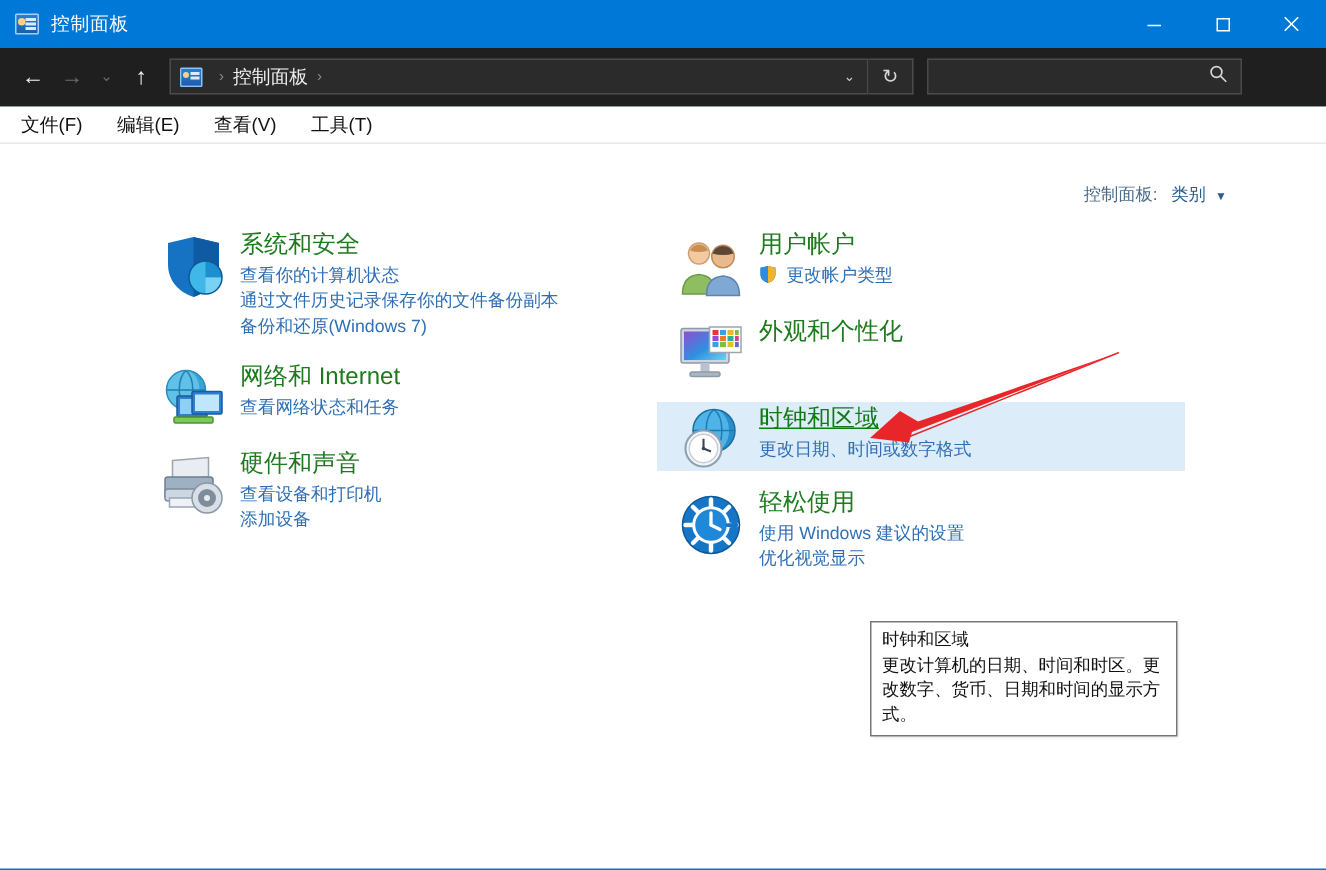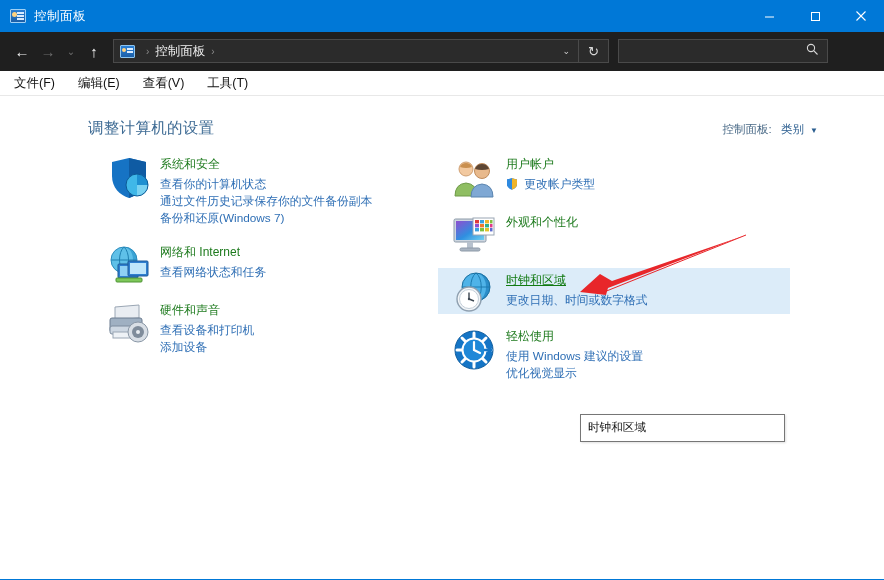--- a/index.html
+++ b/index.html
@@ -105,21 +105,21 @@
   .cols{position:absolute;left:0;top:58px;width:884px;}
   .col{position:absolute;top:0;}
   .col-left{left:98px;width:360px;}
   .col-right{left:444px;width:355px;}
 
   .cat{position:relative;min-height:44px;padding-left:62px;margin-bottom:12px;box-sizing:border-box;}
   .cat.hl{background:#dcecf9;padding-top:2px;padding-bottom:4px;margin-left:-6px;padding-left:68px;width:352px;}
   .cat-icon{position:absolute;left:8px;top:2px;width:46px;height:44px;}
   .cat.hl .cat-icon{left:14px;}
   .cat-title{
-    font-size:12px;color:#1d7a1d;line-height:19px;margin-bottom:2px;display:inline-block;
+    font-size:16px;color:#1d7a1d;line-height:19px;margin-bottom:2px;display:inline-block;
   }
   .cat-title.hover{color:#127a12;text-decoration:underline;}
   .cat-link{font-size:11.8px;color:#2f6fb5;line-height:17px;display:block;white-space:nowrap;}
   .cat-link .uac{display:inline-block;vertical-align:-2px;margin-right:3px;}
 
   
   .ic{position:absolute;inset:0;}
 
   
   .tooltip{
@@ -203,21 +203,20 @@
 
   <div class="menubar">
     <div class="menu-item">文件(F)</div>
     <div class="menu-item">编辑(E)</div>
     <div class="menu-item">查看(V)</div>
     <div class="menu-item">工具(T)</div>
   </div>
 
   <div class="content">
 
-    <div class="page-head">调整计算机的设置</div>
 
     <div class="viewby">
       <span class="vb-label">控制面板:</span>
       <span class="vb-value">类别</span>
       <span class="vb-caret">▼</span>
     </div>
 
     <div class="cols">
 
       <div class="col col-left">
@@ -379,20 +378,21 @@
           <span class="cat-title">轻松使用</span>
           <a class="cat-link">使用 Windows 建议的设置</a>
           <a class="cat-link">优化视觉显示</a>
         </div>
 
       </div>
     </div>
 
     <div class="tooltip">
       <span class="tt-title">时钟和区域</span>
+      <span class="tt-body">更改计算机的日期、时间和时区。更改数字、货币、日期和时间的显示方式。</span>
     </div>
 
     <svg class="arrow-svg" viewBox="0 0 884 486">
       <path d="M746 139 L612 185 L600 178 L580 196 L606 199 L608 192 Z" fill="#e8262a"></path>
       <path d="M746 139 L604 196" stroke="#e8262a" stroke-width="1" fill="none"></path>
     </svg>
 
 
     <div class="statusline"></div>
   </div>

